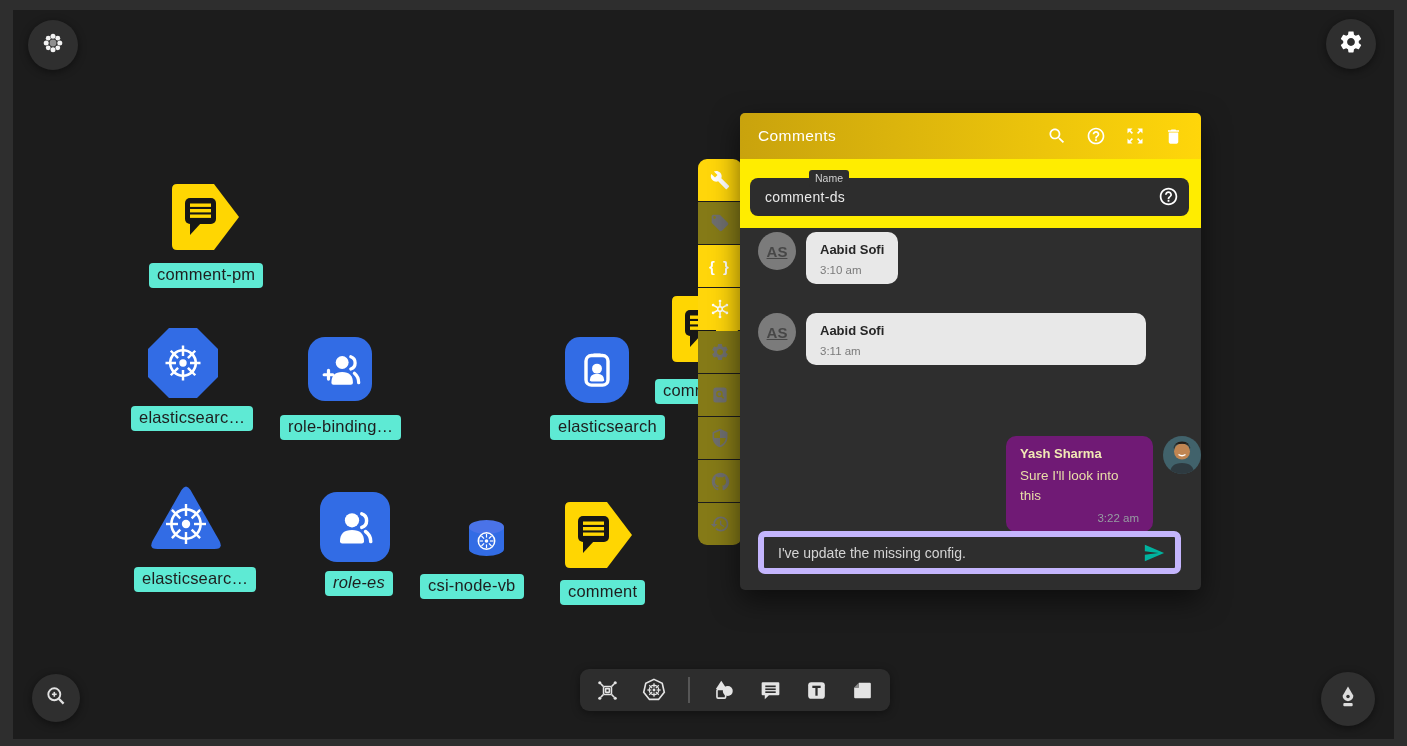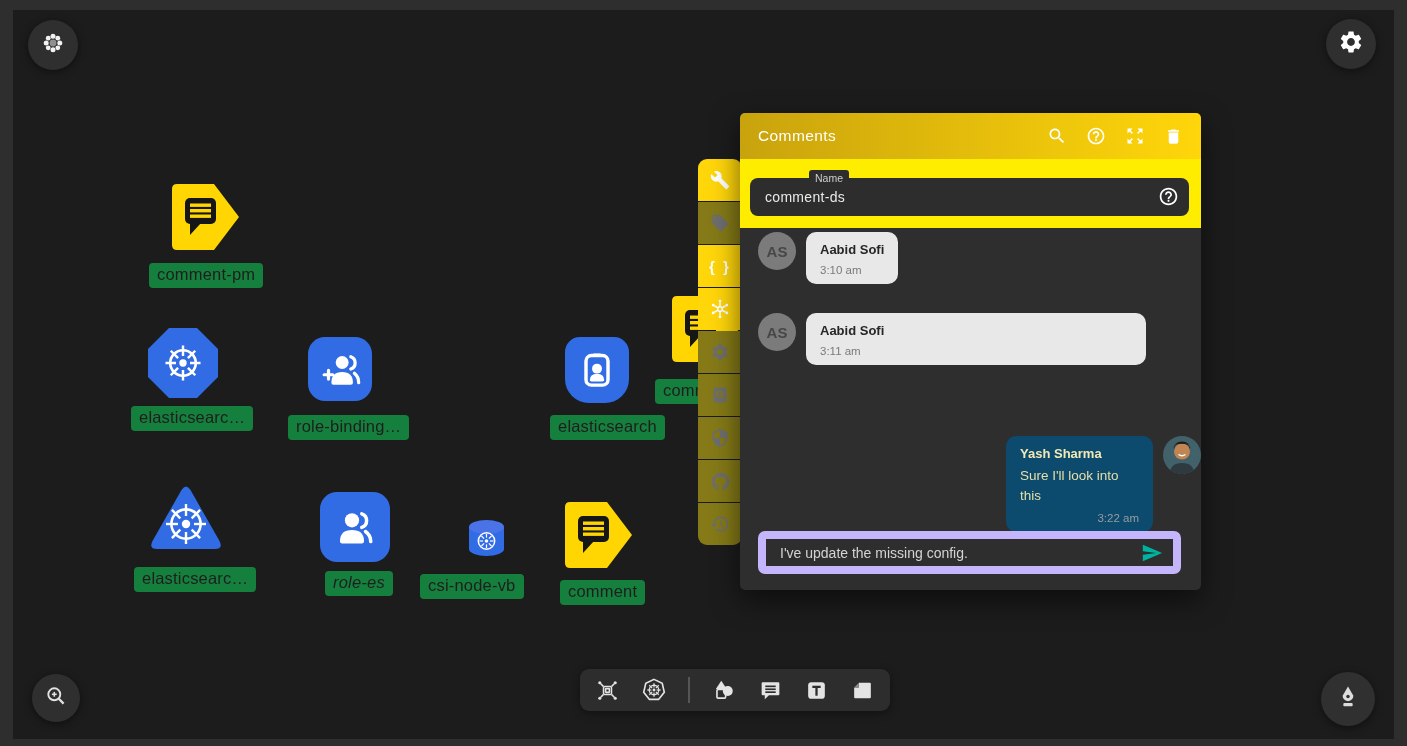--- a/index.html
+++ b/index.html
@@ -6,21 +6,21 @@
   html,body { width:1407px; height:746px; }
   body { font-family:"Liberation Sans","DejaVu Sans",sans-serif; background:#2e2e2e; }
   .stage { position:relative; width:1407px; height:746px; background:#2e2e2e; overflow:hidden; }
   .canvas { position:absolute; left:13px; right:13px; top:10px; bottom:7px; background:#1c1c1c; }
 
   
   .circle-btn { position:absolute; border-radius:50%; background:#2f2f2f; display:flex; align-items:center; justify-content:center; box-shadow:0 2px 8px rgba(0,0,0,.45); cursor:pointer; z-index:6; }
 
   
   .node { position:absolute; z-index:1; }
-  .node-label { position:absolute; z-index:1; background:#15803d; color:#1e1e1e; font-size:16.5px; letter-spacing:.2px; padding:2px 8px 4px; border-radius:4px; white-space:nowrap; }
+  .node-label { position:absolute; z-index:1; background:#5eead4; color:#1e1e1e; font-size:16.5px; letter-spacing:.2px; padding:2px 8px 4px; border-radius:4px; white-space:nowrap; }
   .octagon { width:70px; height:70px; background:#326CE5; clip-path:polygon(30% 0,70% 0,100% 30%,100% 70%,70% 100%,30% 100%,0 70%,0 30%); display:flex; align-items:center; justify-content:center; }
   .squircle { width:64px; height:64px; background:#326CE5; border-radius:17px; display:flex; align-items:center; justify-content:center; }
   .badge-squircle { width:64px; height:66px; background:#326CE5; border-radius:15px 15px 24px 24px; display:flex; align-items:center; justify-content:center; }
 
   
   .vtoolbar { position:absolute; left:698px; top:159px; width:44px; display:flex; flex-direction:column; gap:1px; z-index:5; }
   .vtool-btn { width:44px; height:42px; display:flex; align-items:center; justify-content:center; cursor:pointer; }
   .vtool-btn.on  { background:#ffd60a; }
   .vtool-btn.off { background:#857a17; }
   .vtoolbar .vtool-btn:first-child { border-radius:9px 9px 0 0; }
@@ -34,32 +34,32 @@
   .panel-header-icons { margin-left:auto; display:flex; align-items:center; gap:19px; }
   .panel-header-icons svg { display:block; cursor:pointer; }
 
   .name-section { position:absolute; left:0; top:46px; right:0; height:69px; background:#ffed00; }
   .name-input-wrap { position:absolute; left:10px; right:12px; top:19px; height:38px; }
   .name-input { width:100%; height:100%; background:#2d2d2d; border:none; outline:none; border-radius:8px; color:#e9e9e9; font-size:14px; letter-spacing:.3px; padding:0 42px 0 15px; font-family:inherit; }
   .name-chip { position:absolute; top:-8px; left:16px; background:#2d2d2d; color:#cfcfcf; font-size:10.5px; padding:2px 6px 3px; border-radius:3px;margin-left:43px; }
   .name-help { position:absolute; right:10px; top:8px; }
 
   .msg { position:absolute; display:flex; }
-  .avatar-initials { width:38px; height:38px; border-radius:50%; background:#7b7b7b; color:#474747; font-weight:700; font-size:15px; display:flex; align-items:center; justify-content:center; flex:none; }
+  .avatar-initials { width:38px; height:38px; border-radius:50%; background:#7b7b7b; color:#474747; font-weight:700; font-size:15px; display:flex; align-items:center; justify-content:center; flex:none;text-decoration:underline; }
   .bubble { background:#e8e8e8; border-radius:10px; padding:10px 14px 8px; }
   .bubble .b-name { color:#262626; font-weight:700; font-size:13px; margin-bottom:5px; }
   .bubble .b-text { color:#585858; font-size:14px; line-height:1.45; }
   .bubble .b-time { color:#7a7a7a; font-size:11.5px; margin-top:7px; }
-  .bubble.dark { background:#0c4a6e; }
+  .bubble.dark { background:#701a75; }
   .bubble.dark .b-name { color:#f2e9b5; }
   .bubble.dark .b-text { color:#e9dfa8; font-size:13.5px; }
   .bubble.dark .b-time { color:#969da2; text-align:right; }
   .gap-top { margin-top:26px; }
 
-  .chat-input-wrap { position:absolute; left:18px; top:418px; width:423px; height:43px; border:8px solid #c4b5fd; border-radius:7px; display:flex; align-items:center; padding:0 10px 0 14px; }
+  .chat-input-wrap { position:absolute; left:18px; top:418px; width:423px; height:43px; border:6px solid #c4b5fd; border-radius:7px; display:flex; align-items:center; padding:0 10px 0 14px; }
   .chat-input { flex:1; background:transparent; border:none; outline:none; color:#d4d4d4; font-size:14px; font-family:inherit; }
   .send-btn { flex:none; cursor:pointer; display:flex; }
 
   
   .btoolbar { position:absolute; left:580px; top:669px; height:42px; background:#2d2d2d; border-radius:9px; display:flex; align-items:center; padding:0 15px; gap:21px; z-index:6; box-shadow:0 2px 8px rgba(0,0,0,.4); }
   .btool-btn { display:flex; align-items:center; justify-content:center; cursor:pointer; }
   .btool-divider { width:2px; height:26px; background:#565656; }
 </style>
 </head>
 <body>
@@ -152,21 +152,21 @@
     <div class="squircle">
       <svg width="46" height="46" viewBox="0 0 64 64">
         <path d="M10 40 h12 M16 34 v12" stroke="#fff" stroke-width="4.5" stroke-linecap="round"></path>
         <circle cx="35" cy="23" r="9" fill="#fff"></circle>
         <path d="M20 51 Q20 36 35 36 Q50 36 50 51 Q50 54 47 54 H23 Q20 54 20 51 Z" fill="#fff"></path>
         <path d="M47 15 a9 9 0 0 1 0 17" stroke="#fff" stroke-width="4.5" fill="none" stroke-linecap="round"></path>
         <path d="M52 38 q6 5 6 13" stroke="#fff" stroke-width="4.5" fill="none" stroke-linecap="round"></path>
       </svg>
     </div>
   </div>
-  <div class="node-label" style="left:288px;top:415px;">role-binding…</div>
+  <div class="node-label" style="left:280px;top:415px;">role-binding…</div>
 
   <div class="node" style="left:565px;top:337px;">
     <div class="badge-squircle">
       <svg width="44" height="46" viewBox="0 0 64 66">
         <rect x="16" y="12" width="32" height="43" rx="8" fill="none" stroke="#fff" stroke-width="5"></rect>
         <rect x="26" y="9" width="12" height="5" rx="2" fill="#fff"></rect>
         <circle cx="32" cy="31" r="7.2" fill="#fff"></circle>
         <path d="M21.5 48 q0 -9.5 10.5 -9.5 q10.5 0 10.5 9.5 q0 1.6 -2.6 1.6 h-15.8 q-2.6 0 -2.6 -1.6 z" fill="#fff"></path>
       </svg>
     </div>

